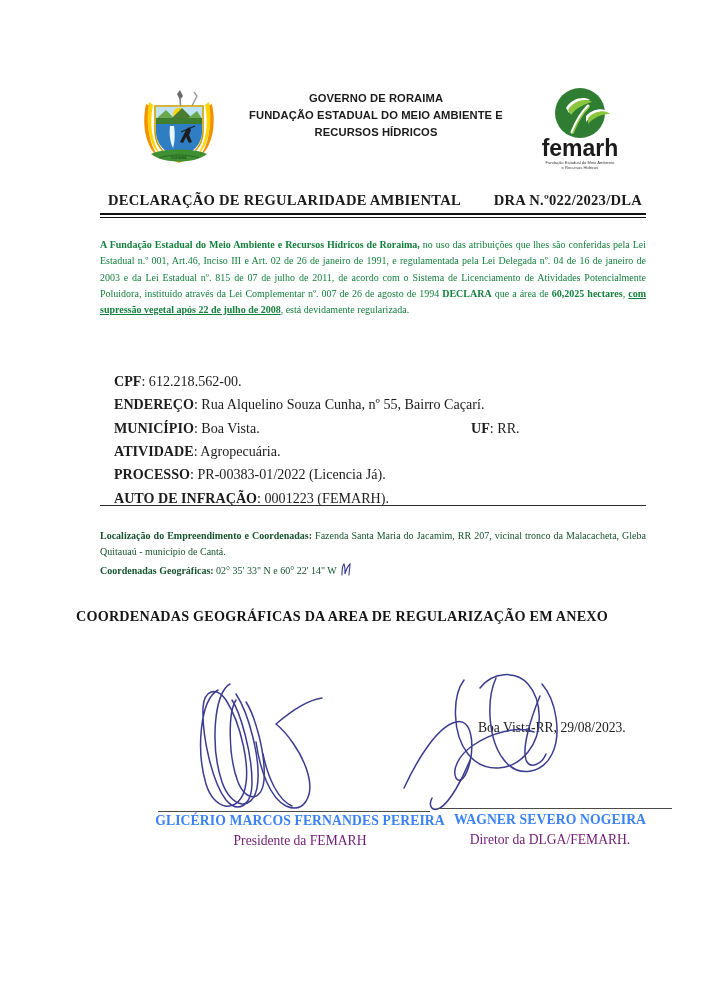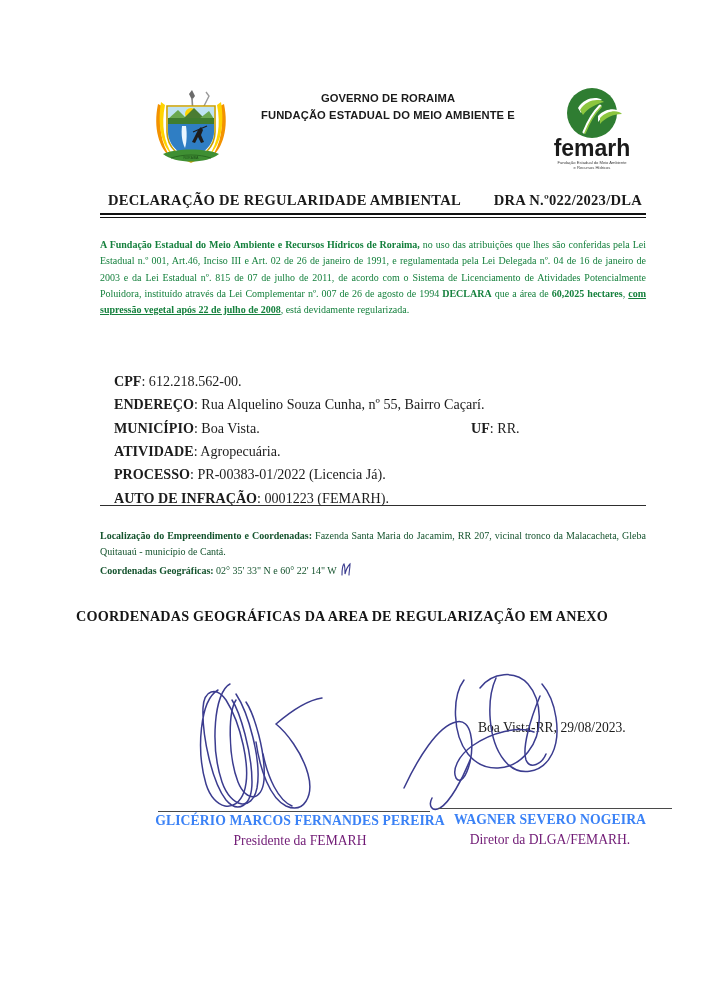--- a/index.html
+++ b/index.html
@@ -19,21 +19,21 @@
   .page {
     position: absolute;
     inset: 0;
     background: #ffffff;
   }
 
   
   .header {
     position: absolute;
     top: 86px;
-    left: 12px;
+    left: 0;
     right: 0;
     height: 86px;
   }
   .coat-of-arms {
     position: absolute;
     left: 137px;
     top: 2px;
     width: 84px;
     height: 80px;
   }
@@ -253,20 +253,21 @@
 
         <path d="M14 66 C26 60 58 60 70 66 C58 76 26 76 14 66 Z" fill="#3f8f33"></path>
         <path d="M22 70 C34 66 50 66 62 70" stroke="#2a6b22" stroke-width="1" fill="none"></path>
         <text x="42" y="71" font-size="3.2" fill="#1c4a18" text-anchor="middle" font-family="Liberation Sans, sans-serif">RORAIMA</text>
       </svg>
     </div>
 
     <div class="header-titles">
       <div>GOVERNO DE RORAIMA</div>
       <div>FUNDAÇÃO ESTADUAL DO MEIO AMBIENTE E</div>
+      <div>RECURSOS HÍDRICOS</div>
     </div>
 
     <div class="femarh-logo">
       <svg viewBox="0 0 104 86" width="104" height="86" aria-hidden="true">
         <circle cx="52" cy="27" r="25" fill="#2f7d32"></circle>
 
         <path d="M38 22 C44 12 56 10 62 14 C54 16 46 20 41 27 Z" fill="#ffffff"></path>
         <path d="M58 30 C66 22 76 22 80 26 C71 26 63 30 58 36 Z" fill="#ffffff"></path>
 
         <path d="M40 24 C46 14 58 12 64 16 C56 18 48 22 43 29 Z" fill="#8cc63f"></path>

